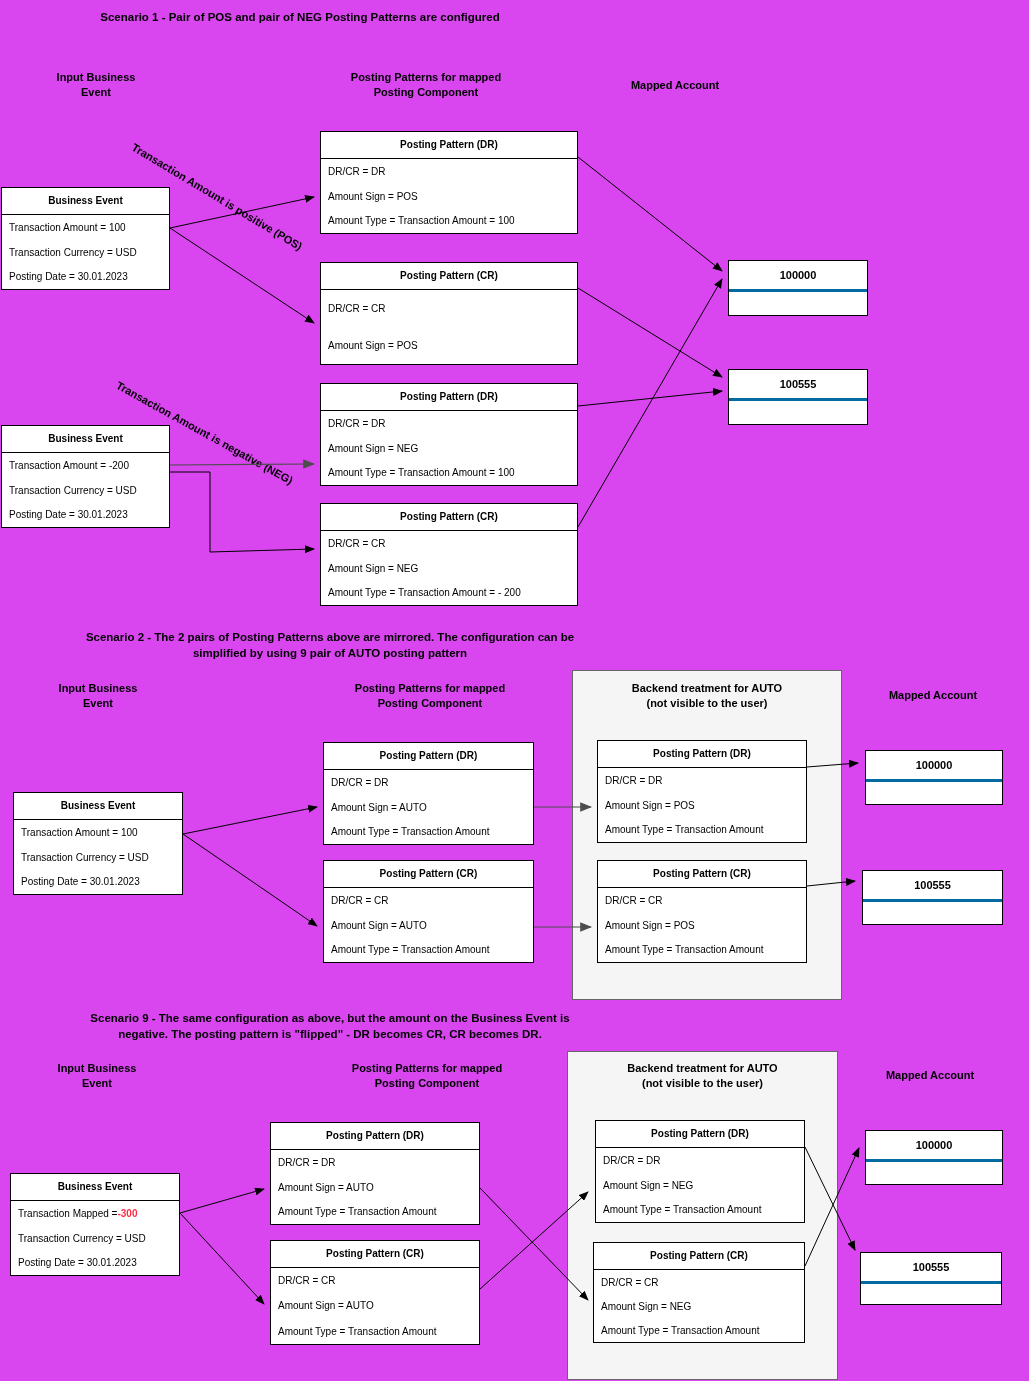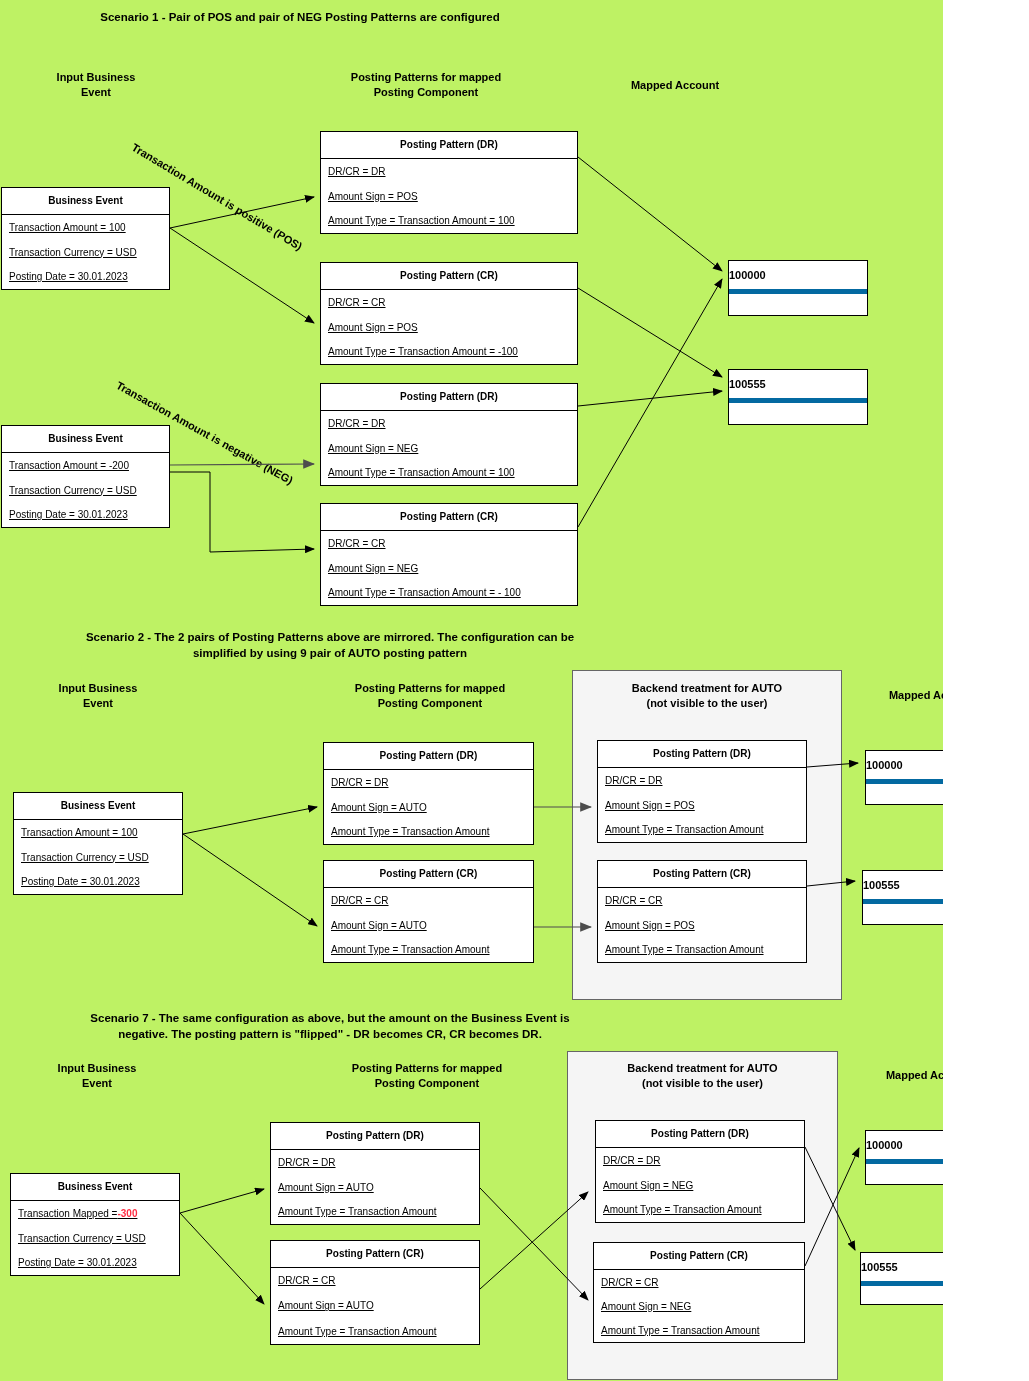--- a/index.html
+++ b/index.html
@@ -1,17 +1,17 @@
 <!DOCTYPE html>
 <html><head>
 <meta charset="utf-8">
 <style>
   html,body{margin:0;padding:0;background:#ffffff;}
   .canvas{
-    position:relative;width:943px;height:1381px;background:#bef264;
+    position:relative;width:1029px;height:1381px;background:#d946ef;
     font-family:"Liberation Sans",sans-serif;color:#000;overflow:hidden;
   }
   .sc-title{
     position:absolute;font-size:11.5px;font-weight:bold;text-align:center;
     line-height:16px;white-space:pre-line;
   }
   .hdr{
     position:absolute;font-size:11px;font-weight:bold;text-align:center;
     line-height:15px;white-space:pre-line;
   }
@@ -24,29 +24,29 @@
   }
   .box{
     position:absolute;background:#ffffff;border:1px solid #000;box-sizing:border-box;
     display:flex;flex-direction:column;font-size:10px;
   }
   .box-title{
     height:26px;line-height:26px;flex:0 0 26px;text-align:center;font-weight:bold;
     border-bottom:1px solid #000;
   }
   .box-row{
-    flex:1 1 auto;display:flex;align-items:center;padding-left:7px;white-space:nowrap;text-decoration:underline;
+    flex:1 1 auto;display:flex;align-items:center;padding-left:7px;white-space:nowrap;
   }
   .acct{
     position:absolute;background:#ffffff;border:1px solid #000;box-sizing:border-box;
     display:flex;flex-direction:column;font-size:11px;
   }
   .acct-num{
-    flex:0 0 28px;line-height:28px;text-align:left;font-weight:bold;
-    border-bottom:5px solid #0369a1;
+    flex:0 0 28px;line-height:28px;text-align:center;font-weight:bold;
+    border-bottom:3px solid #0369a1;
   }
   .acct-empty{flex:1 1 auto;}
   .red{color:#ff2d43;font-weight:bold;}
   svg.arrows{position:absolute;left:0;top:0;z-index:5;pointer-events:none;}
   .layer{position:absolute;left:0;top:0;z-index:2;}
   .bglayer{position:absolute;left:0;top:0;z-index:1;}
 </style>
 </head>
 <body>
 
@@ -115,35 +115,34 @@
       <div class="box-title">Posting Pattern (DR)</div>
       <div class="box-row">DR/CR = DR</div>
       <div class="box-row">Amount Sign = POS</div>
       <div class="box-row">Amount Type = Transaction Amount = 100</div>
     </div>
 
     <div class="box" style="left:320px;top:262px;width:258px;height:103px;">
       <div class="box-title">Posting Pattern (CR)</div>
       <div class="box-row">DR/CR = CR</div>
       <div class="box-row">Amount Sign = POS</div>
-      <div class="box-row">Amount Type = Transaction Amount = -100</div>
     </div>
 
     <div class="box" style="left:320px;top:383px;width:258px;height:103px;">
       <div class="box-title">Posting Pattern (DR)</div>
       <div class="box-row">DR/CR = DR</div>
       <div class="box-row">Amount Sign = NEG</div>
       <div class="box-row">Amount Type = Transaction Amount = 100</div>
     </div>
 
     <div class="box" style="left:320px;top:503px;width:258px;height:103px;">
       <div class="box-title">Posting Pattern (CR)</div>
       <div class="box-row">DR/CR = CR</div>
       <div class="box-row">Amount Sign = NEG</div>
-      <div class="box-row">Amount Type = Transaction Amount = - 100</div>
+      <div class="box-row">Amount Type = Transaction Amount = - 200</div>
     </div>
 
     <div class="box" style="left:1px;top:425px;width:169px;height:103px;">
       <div class="box-title">Business Event</div>
       <div class="box-row">Transaction Amount = -200</div>
       <div class="box-row">Transaction Currency = USD</div>
       <div class="box-row">Posting Date = 30.01.2023</div>
     </div>
 
     <div class="acct" style="left:728px;top:260px;width:140px;height:56px;">
@@ -203,21 +202,21 @@
 
     <div class="acct" style="left:865px;top:750px;width:138px;height:55px;">
       <div class="acct-num">100000</div>
       <div class="acct-empty"></div>
     </div>
     <div class="acct" style="left:862px;top:870px;width:141px;height:55px;">
       <div class="acct-num">100555</div>
       <div class="acct-empty"></div>
     </div>
 
-    <div class="sc-title" style="left:30px;top:1010px;width:600px;">Scenario 7 - The same configuration as above, but the amount on the Business Event is
+    <div class="sc-title" style="left:30px;top:1010px;width:600px;">Scenario 9 - The same configuration as above, but the amount on the Business Event is
 negative. The posting pattern is "flipped" - DR becomes CR, CR becomes DR.</div>
 
     <div class="hdr" style="left:27px;top:1061px;width:140px;">Input Business
 Event</div>
     <div class="hdr" style="left:327px;top:1061px;width:200px;">Posting Patterns for mapped
 Posting Component</div>
     <div class="hdr" style="left:567px;top:1061px;width:271px;">Backend treatment for AUTO
 (not visible to the user)</div>
     <div class="hdr" style="left:860px;top:1068px;width:140px;">Mapped Account</div>
 

